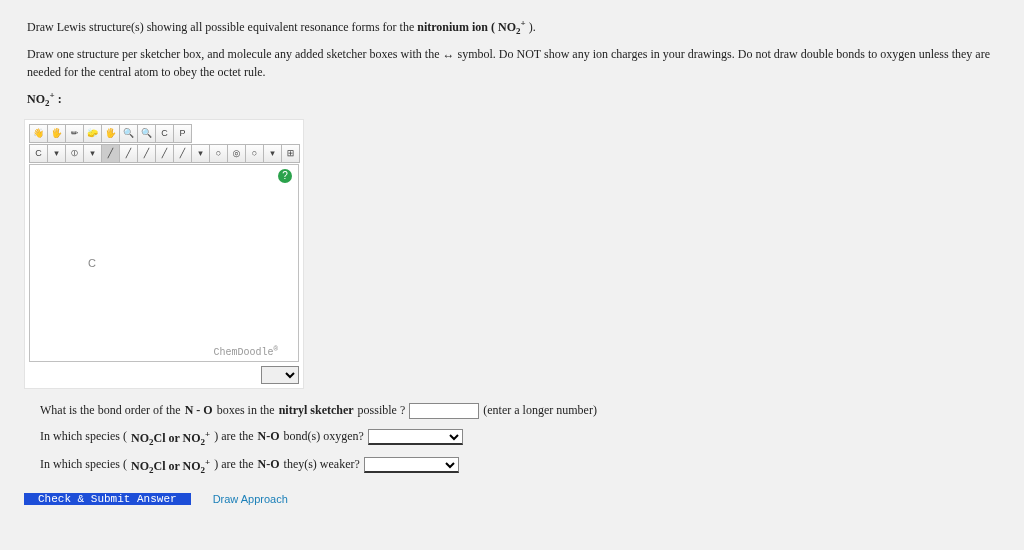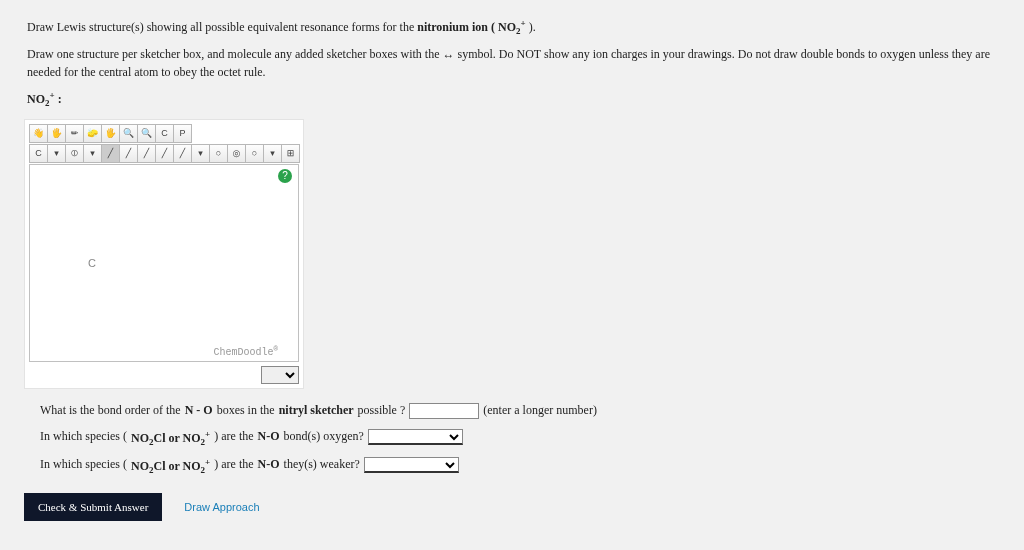--- a/index.html
+++ b/index.html
@@ -100,25 +100,25 @@
   select.species {
     width: 95px;
     height: 16px;
     font-size: 11px;
     border: 1px solid #888;
     background:#fff;
     border-bottom: 2px solid #333;
   }
   .btn-row { margin-top:18px; display:flex; align-items:center; gap:22px;}
   .check-btn {
-    background: #0f172a;
+    background: #1d4ed8;
     color: #fff;
-    font-family: Liberation Serif, serif;
-    font-size: 11px;
-    padding: 8px 14px;
+    font-family: Liberation Mono, monospace;
+    font-size: 11px;
+    padding: 0 14px;
     border: none;
     cursor: pointer;
   }
   .show-approach {
     color: #1a7fb8;
     font-family: Arial, sans-serif;
     font-size: 11px;
     cursor: pointer;
   }
   sub { font-size: 0.75em; }

